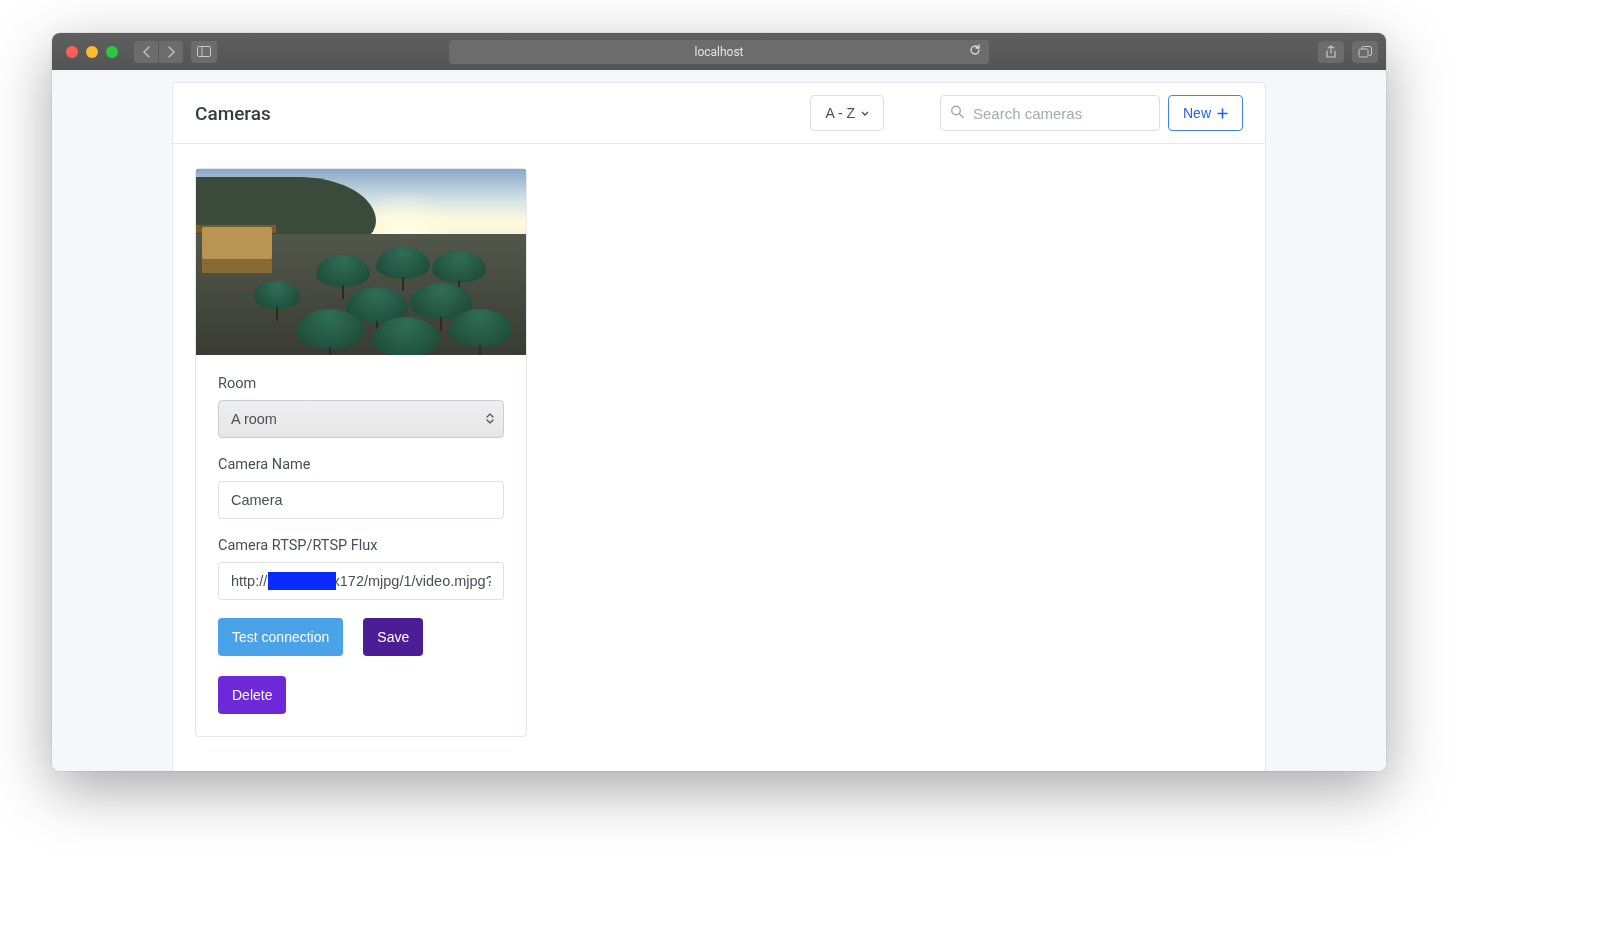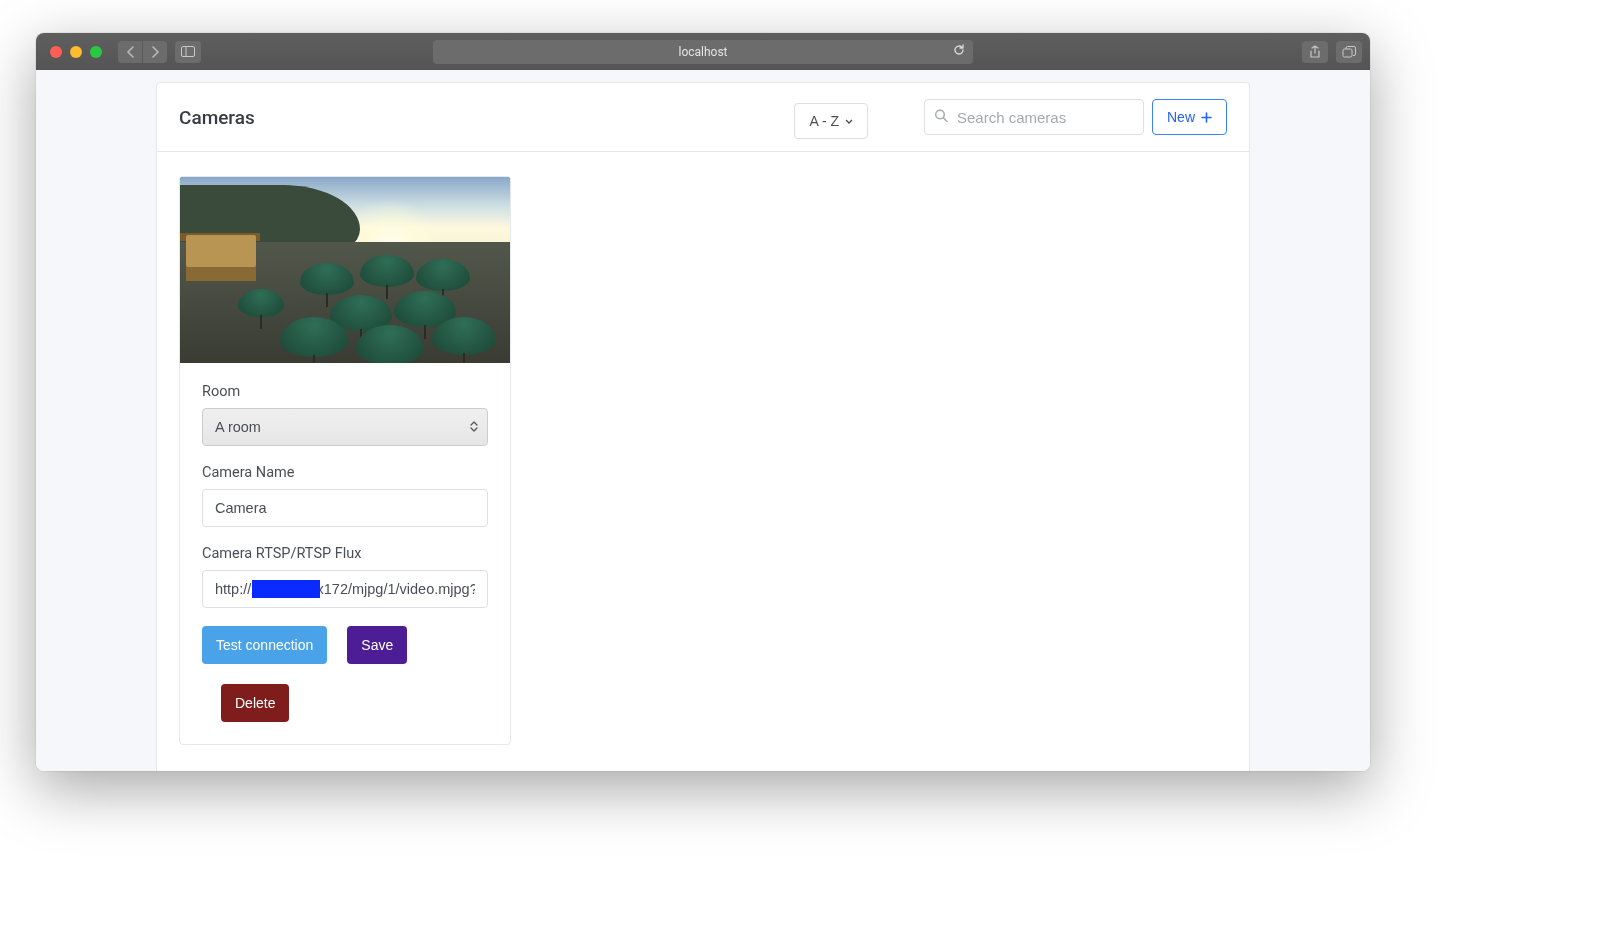--- a/index.html
+++ b/index.html
@@ -10,21 +10,21 @@
     body {
       font-family: -apple-system, BlinkMacSystemFont, "Segoe UI", Roboto, Helvetica, Arial, sans-serif;
       background: #fff;
       width: 1600px;
       height: 936px;
       position: relative;
     }
     
     .browser-window {
       position: absolute;
-      left: 36px;
+      left: 52px;
       top: 33px;
       width: 1334px;
       height: 738px;
       background: #fff;
       border-radius: 8px;
       box-shadow: 0 18px 60px rgba(0,0,0,0.35), 0 0 0 1px rgba(0,0,0,0.05);
       overflow: hidden;
     }
     .titlebar {
       height: 37px;
@@ -120,21 +120,20 @@
       padding: 0 14px;
       border:1px solid #dcdfe4;
       border-radius:4px;
       background:#fff;
       color:#4a4f57;
       font-size:14px;
       display:flex;
       align-items:center;
       gap:6px;
       cursor:pointer;
-      margin-top:8px;
     }
     .search-wrap {
       position:relative;
       width:220px;
       height:36px;
       margin-left:48px;
     }
     .search-wrap .sicon {
       position:absolute;
       left:10px; top:50%;
@@ -297,21 +296,21 @@
       padding:0 14px;
       border:none;
       border-radius:4px;
       font-size:14px;
       font-weight:500;
       color:#fff;
       cursor:pointer;
     }
     .btn.blue { background:#4aa3e8; }
     .btn.green { background:#4c1d95;text-align:right; }
-    .btn.red { background:#7f1d1d;margin-left:19px; }
+    .btn.red { background:#6d28d9; }
   </style>
 </head>
 <body>
 
 <div class="browser-window">
   <div class="titlebar">
     <div class="traffic-lights">
       <div class="tl red"></div>
       <div class="tl yellow"></div>
       <div class="tl green"></div>

